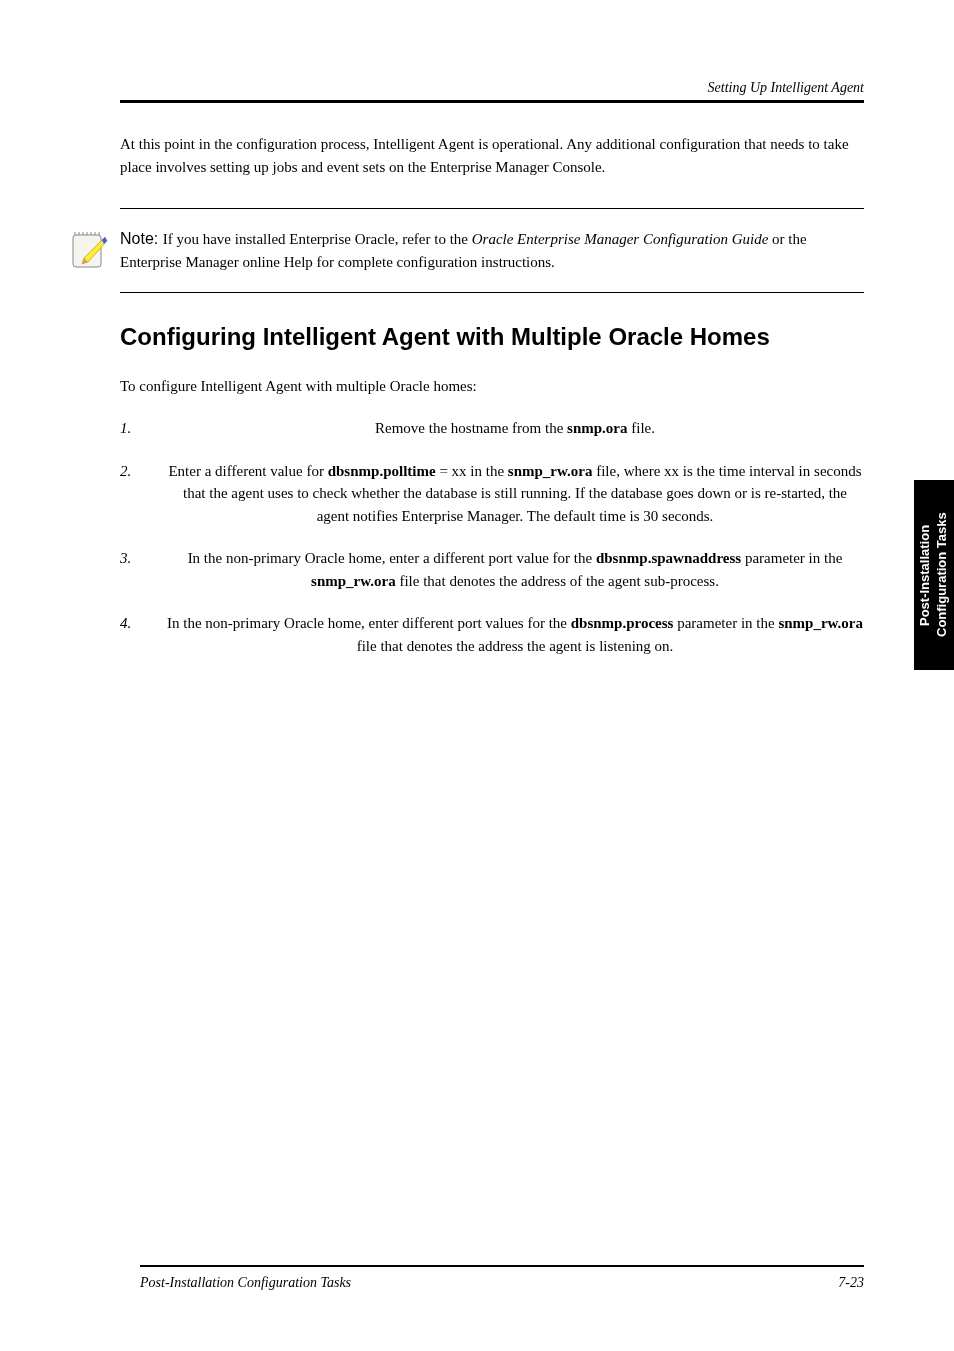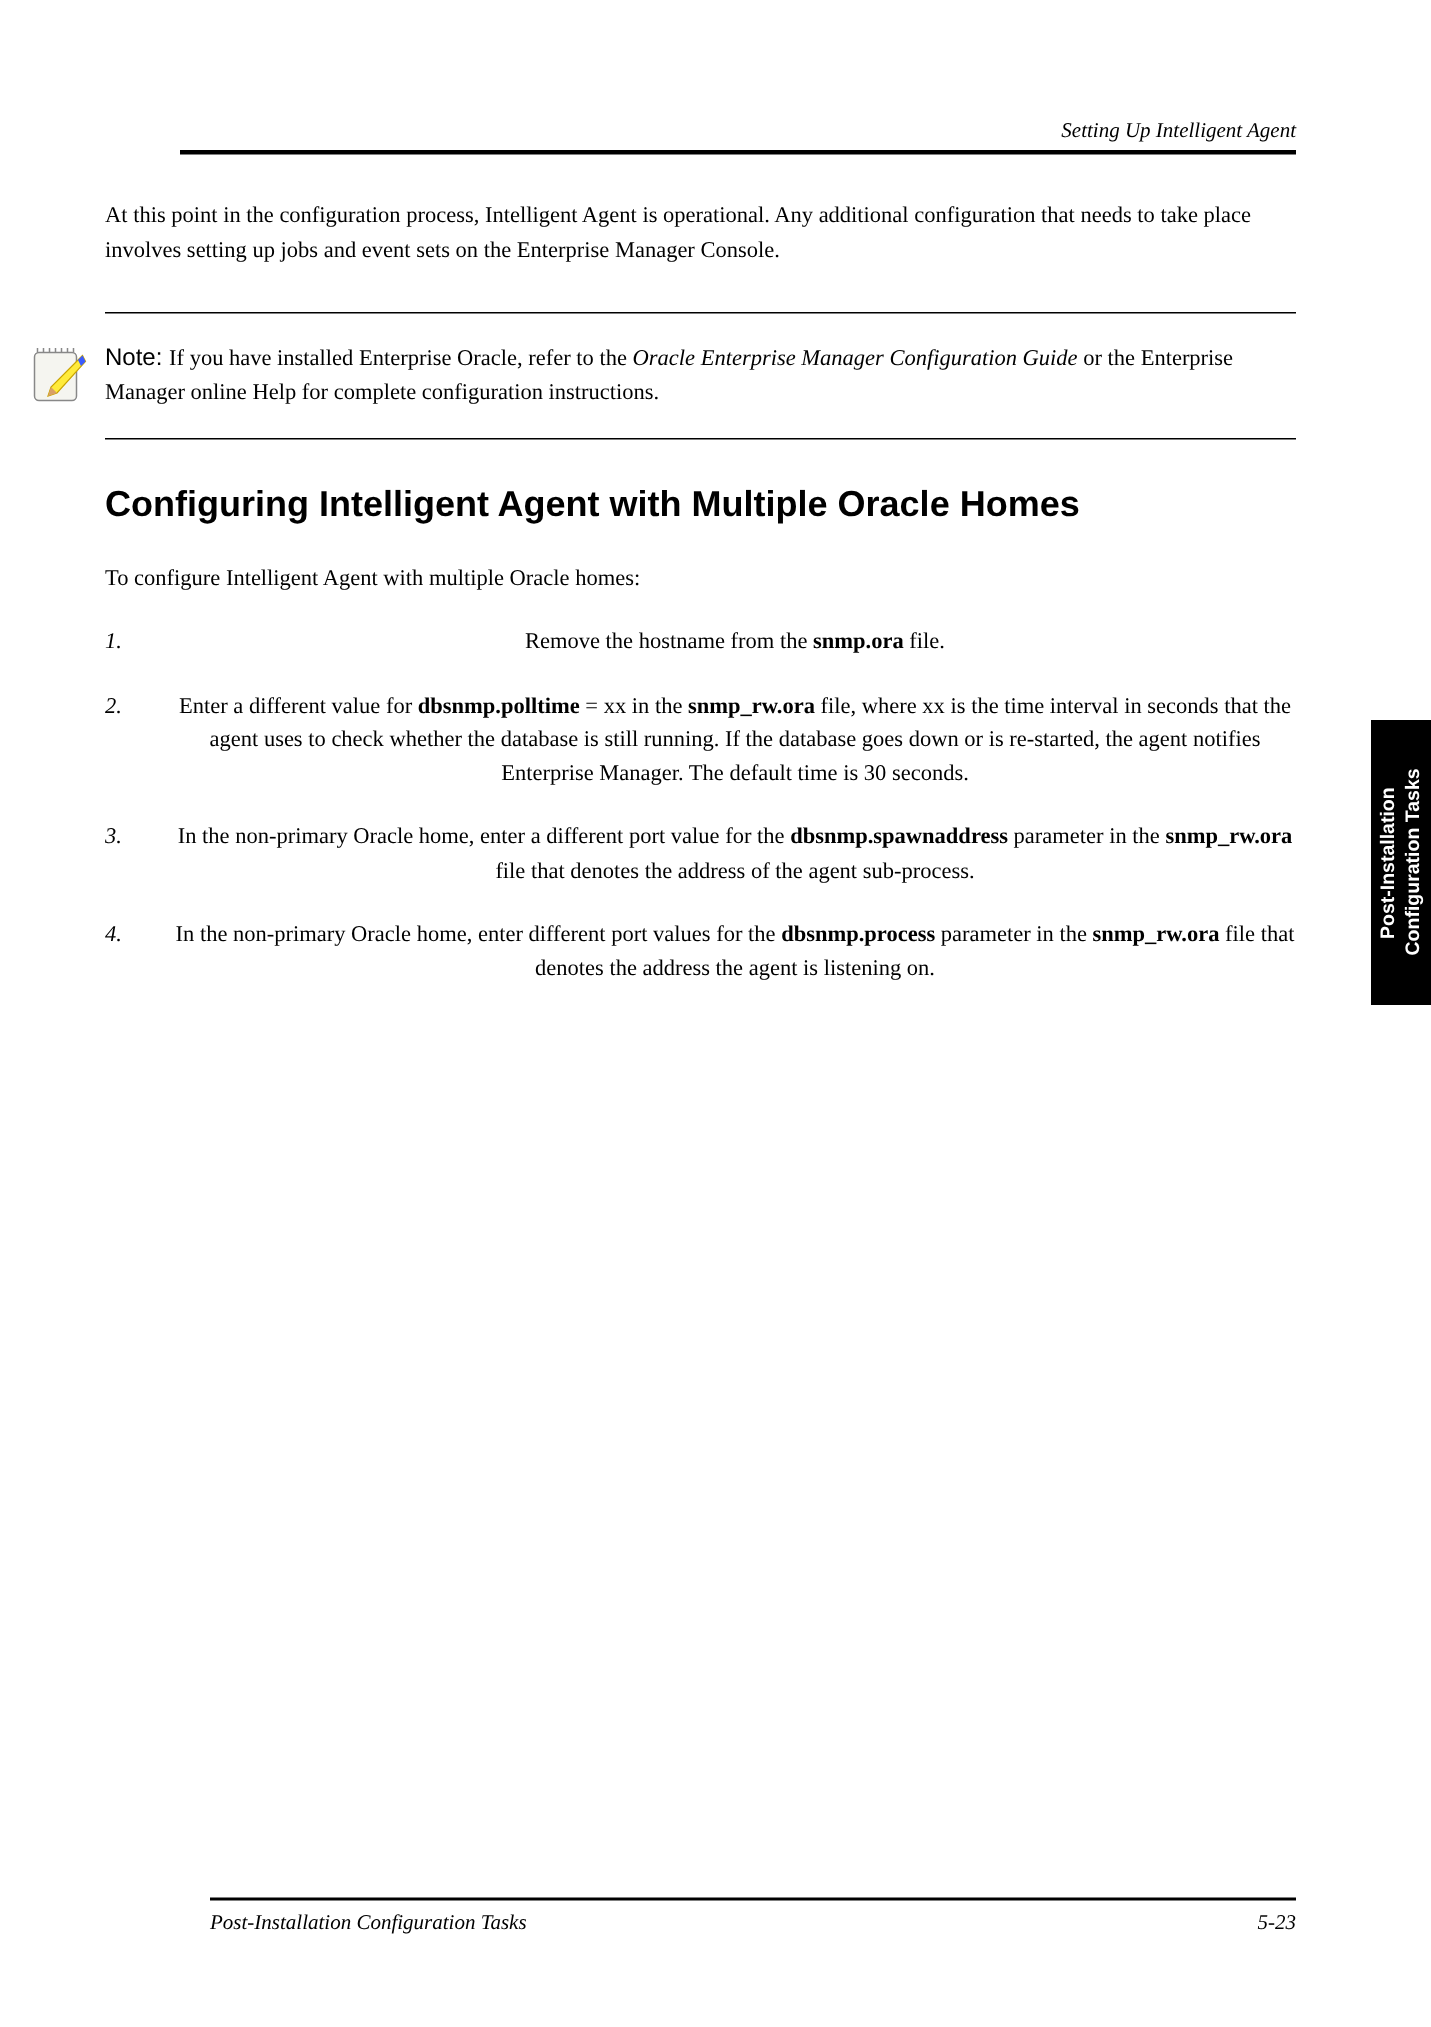--- a/index.html
+++ b/index.html
@@ -25,20 +25,21 @@
     font-size: 14px;
     font-style: italic;
     margin-bottom: 4px;
   }
   .hr-thick {
     border: none;
     border-top: 3px solid #000;
     margin: 0;
   }
   .content {
+    margin-left: 50px;
     margin-top: 30px;
   }
   .para {
     font-size: 15px;
     line-height: 1.5;
     margin-bottom: 20px;
     text-align: left;
   }
   .note-block {
     margin-top: 30px;
@@ -202,16 +203,16 @@
         </div>
       </div>
   </div>
 
   <div class="side-tab">Post-Installation Configuration Tasks</div>
 
   <div class="footer">
     <hr class="footer-rule">
     <div class="footer-row">
       <span class="footer-left">Post-Installation Configuration Tasks</span>
-      <span class="footer-right">5-23</span>
+      <span class="footer-right">7-23</span>
     </div>
   </div>
 </div>
 
 </body></html>

